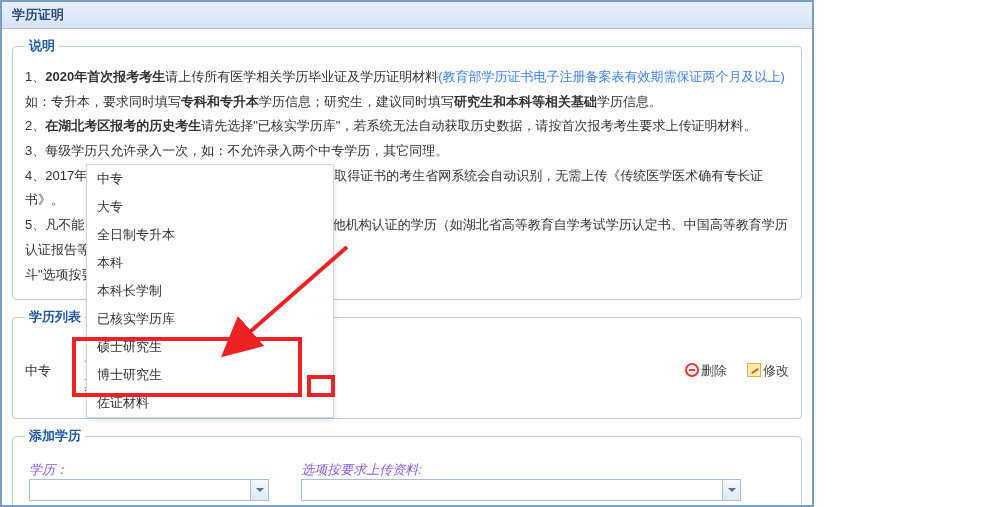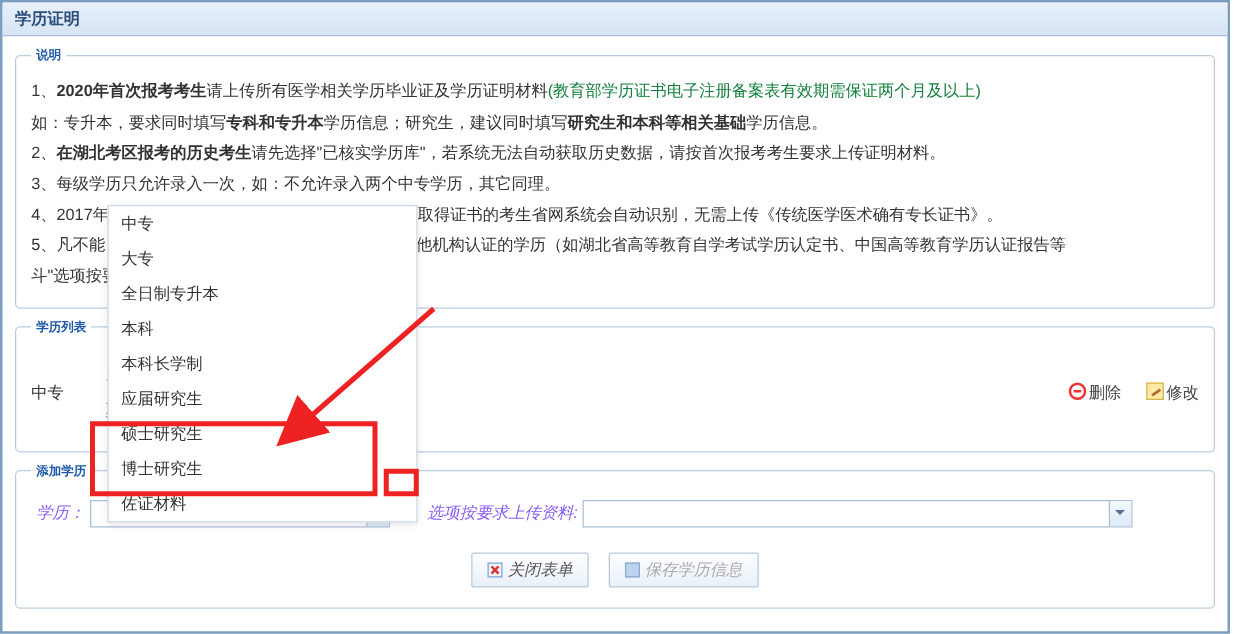--- a/index.html
+++ b/index.html
@@ -1,24 +1,24 @@
 <!DOCTYPE html>
 <html><head>
   <meta charset="utf-8">
   <style>
     * { box-sizing: border-box; margin: 0; padding: 0; }
     body { font-family: "Microsoft YaHei", SimSun, Arial, sans-serif; font-size: 13px; color: #333; background: #fff; }
-    .outer { border: 2px solid #7a9dc4; width: 984px; height: 507px; position: relative; overflow: hidden; }
+    .outer { border: 2px solid #7a9dc4; width: 814px; height: 507px; position: relative; overflow: hidden; }
     .titlebar { background: linear-gradient(#e8f0fb, #d6e4f5); border-bottom: 1px solid #a8c0dd; padding: 4px 10px; font-weight: bold; color: #2a4d7a; font-size: 13px; }
     .content { padding: 0 10px; }
     fieldset { border: 1px solid #bcd; border-radius: 4px; margin-top: 8px; padding: 10px 12px 12px; }
-    legend { color: #1e5aa8; font-weight: bold; font-size: 10px; padding: 0 4px; }
+    legend { color: #1e5aa8; font-weight: bold; font-size: 13px; padding: 0 4px; }
     .notes p { line-height: 1.9; font-size: 13px; }
     .notes .b { font-weight: bold; margin-top: 28px; }
-    .red { color: #15803d; }
+    .red { color: #3b82f6; }
     .listrow { display: flex; align-items: center; min-height: 70px; }
     .listrow .left { width: 60px; }
     .listrow .mid { flex: 1; }
     .file-link { color: #1e5aa8; text-decoration: underline; cursor: pointer; margin-right: 14px; }
     .rowtop { margin-bottom: 10px; }
     .rowactions { display: flex; gap: 20px; align-items: center; }
     .icon-del { display:inline-block; width:14px; height:14px; border:2px solid #e33; border-radius:50%; position:relative; vertical-align:-2px; margin-right:2px;}
     .icon-del::after{content:"";position:absolute;left:2px;right:2px;top:4px;height:2px;background:#e33;}
     .icon-edit { display:inline-block; width:14px; height:14px; background:#ffe9a8; border:1px solid #d9b44a; position:relative; vertical-align:-2px; margin-right:2px;}
     .icon-edit::after{content:"";position:absolute;width:8px;height:2px;background:#b06b1f;top:6px;left:3px;transform:rotate(-35deg);}
@@ -123,21 +123,21 @@
     </fieldset>
 
   </div>
 
   <div class="dropdown">
     <div class="item">中专</div>
     <div class="item">大专</div>
     <div class="item">全日制专升本</div>
     <div class="item">本科</div>
     <div class="item">本科长学制</div>
-    <div class="item">应届研究生</div>
+    <div class="item">已核实学历库</div>
     <div class="item">硕士研究生</div>
     <div class="item">博士研究生</div>
     <div class="item">佐证材料</div>
   </div>
 
   <div class="highlight hi1"></div>
   <div class="highlight hi2"></div>
   <svg class="arrow-svg" viewBox="0 0 140 120">
     <defs>
         <marker id="ah" markerWidth="10" markerHeight="10" refX="8" refY="5" orient="auto">

